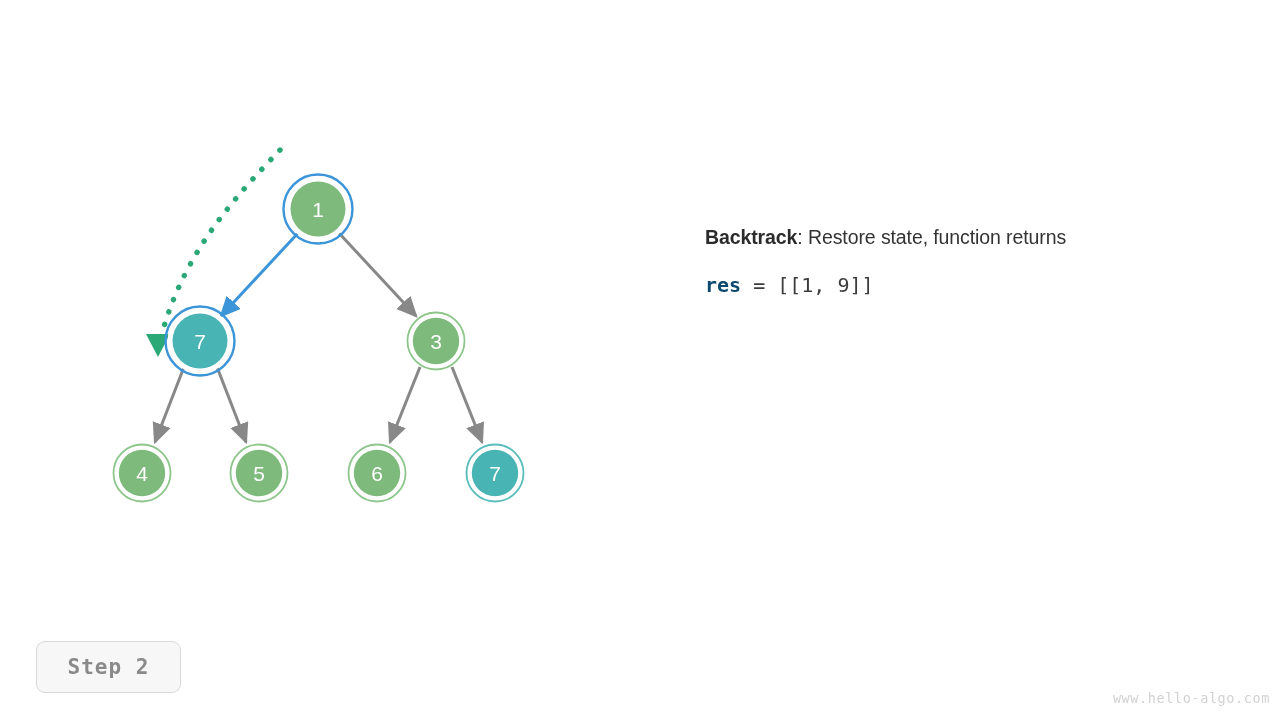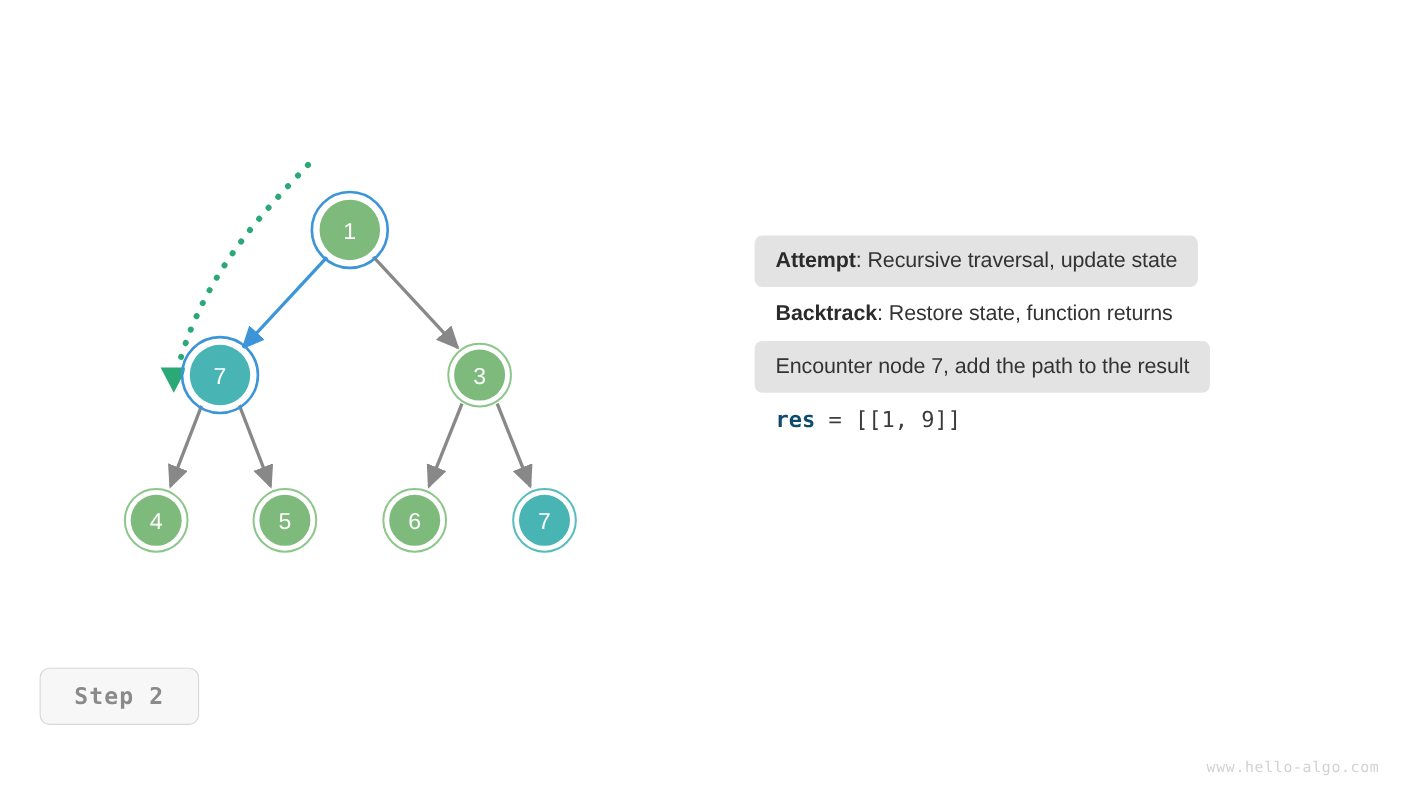--- a/index.html
+++ b/index.html
@@ -81,21 +81,21 @@
   }
   .code .var-res {
     color: #0c4a6e;
     font-weight: 700;
   }
 
   
   #step-badge {
     position: absolute;
     left: 36px;
-    top: 607px;
+    top: 641px;
     width: 145px;
     height: 52px;
     border: 1.3px solid #d8d8d8;
     border-radius: 9px;
     background: #f7f7f7;
     display: flex;
     align-items: center;
     justify-content: center;
     box-sizing: border-box;
   }
@@ -103,21 +103,21 @@
     font-family: "DejaVu Sans Mono", monospace;
     font-size: 21px;
     font-weight: 700;
     color: #8a8a8a;
     letter-spacing: 1px;
   }
 
   
   #watermark {
     position: absolute;
-    right: 26px;
+    right: 10px;
     bottom: 14px;
     font-family: "DejaVu Sans Mono", monospace;
     font-size: 13.5px;
     color: #d2d2d2;
     letter-spacing: 0.6px;
   }
 
   .node-label {
     font-family: "Liberation Sans", sans-serif;
     font-size: 21px;
@@ -201,38 +201,28 @@
         <circle cx="495" cy="473" r="25.2" fill="none" stroke="#ffffff" stroke-width="3.2"></circle>
         <circle cx="495" cy="473" r="23.2" fill="#48b4b4"></circle>
         <text class="node-label" x="495" y="481" text-anchor="middle">7</text>
       </g>
     </g>
   </svg>
 </div>
 
 <div id="text-panel">
 
-  <div class="line-row">
-    <div class="hl-box">
-      <span class="prose"><b>Attempt</b><span>: Recursive traversal, update state</span></span>
-    </div>
-  </div>
 
   <div class="line-row">
     <div class="plain-row">
       <span class="prose"><b>Backtrack</b><span>: Restore state, function returns</span></span>
     </div>
   </div>
 
 
-  <div class="line-row">
-    <div class="hl-box">
-      <span class="prose">Encounter node 7, add the path to the result</span>
-    </div>
-  </div>
 
   <div class="line-row">
     <div class="plain-row">
       <span class="code"><span class="var-res">res</span><span> = [[1, 9]]</span></span>
     </div>
   </div>
 
 </div>
 
 <div id="step-badge">

